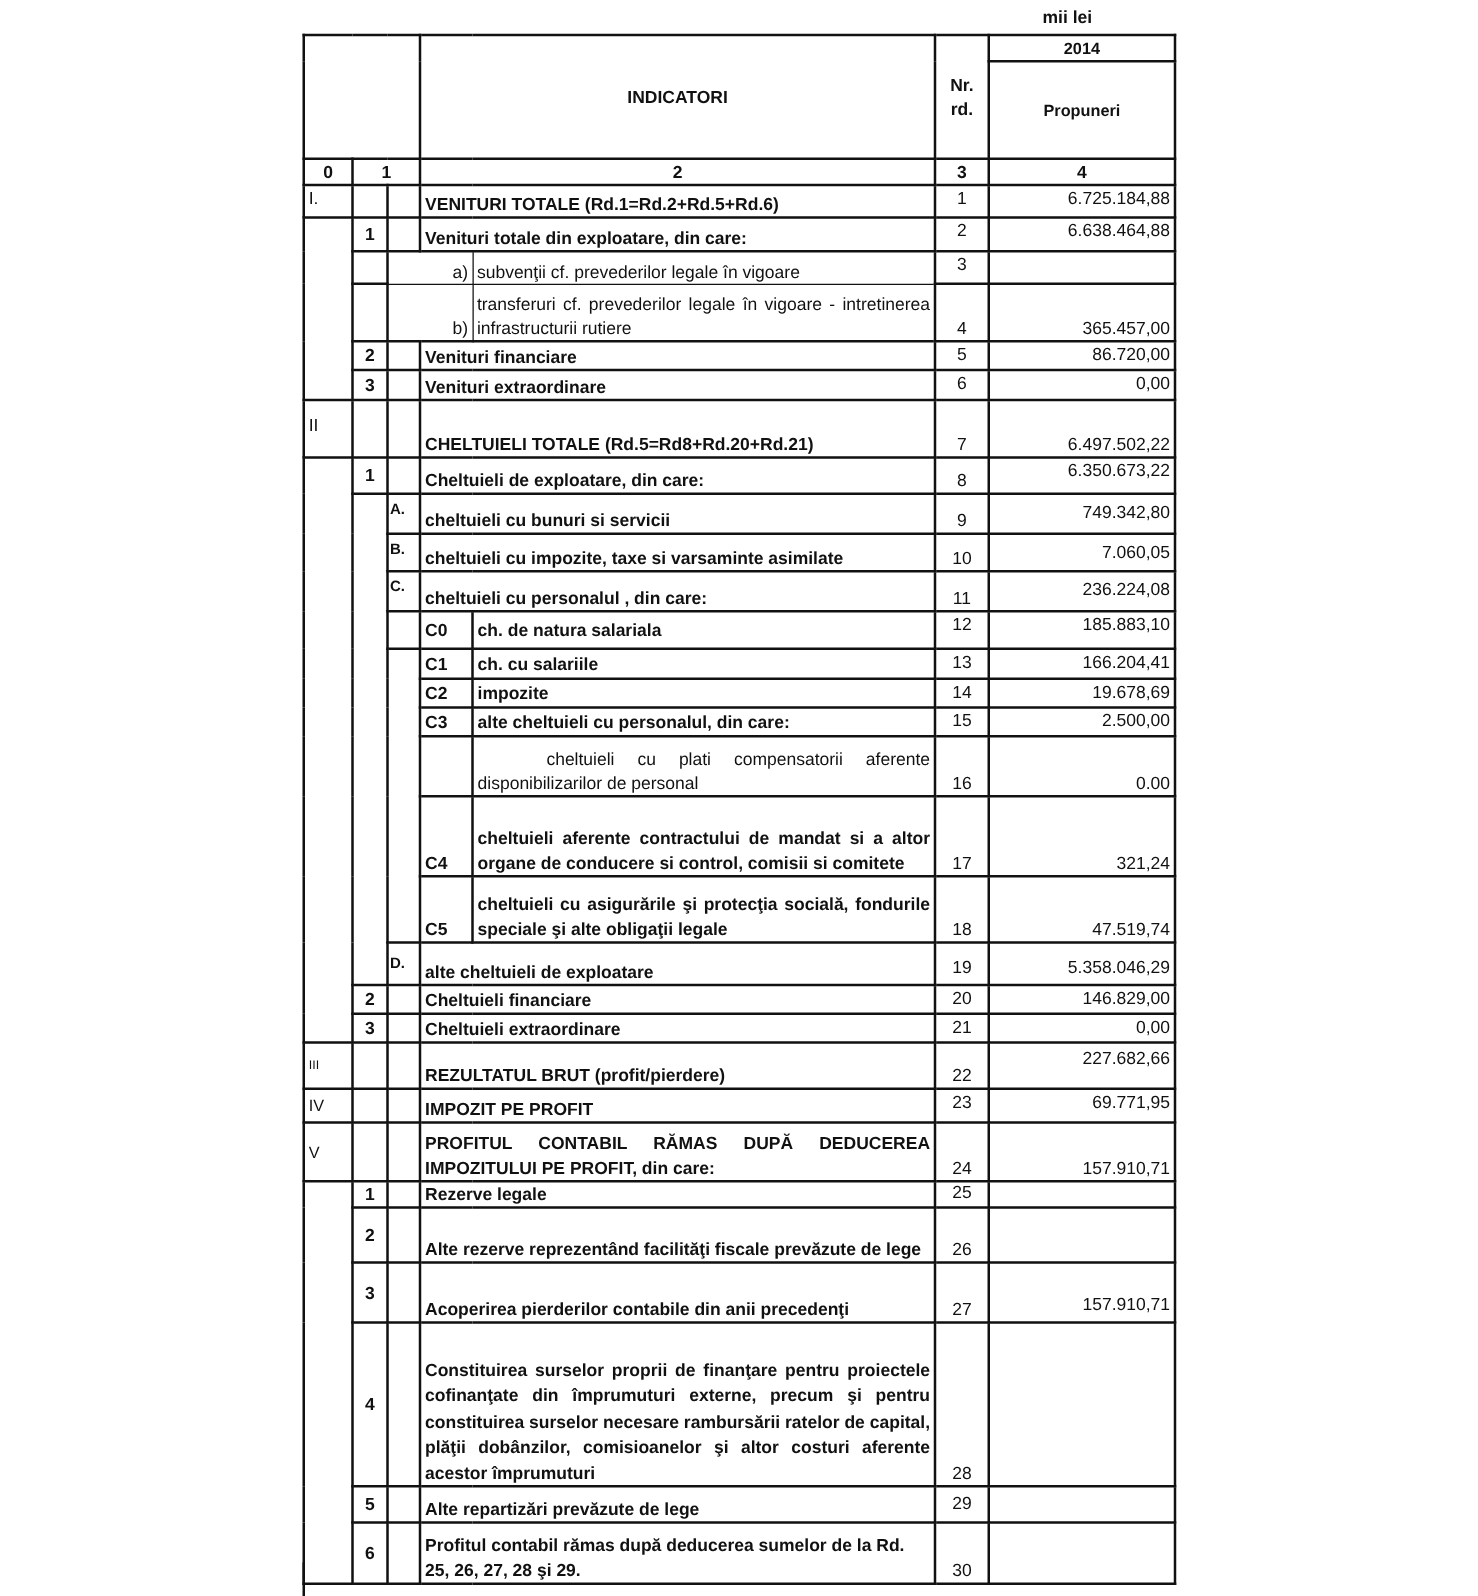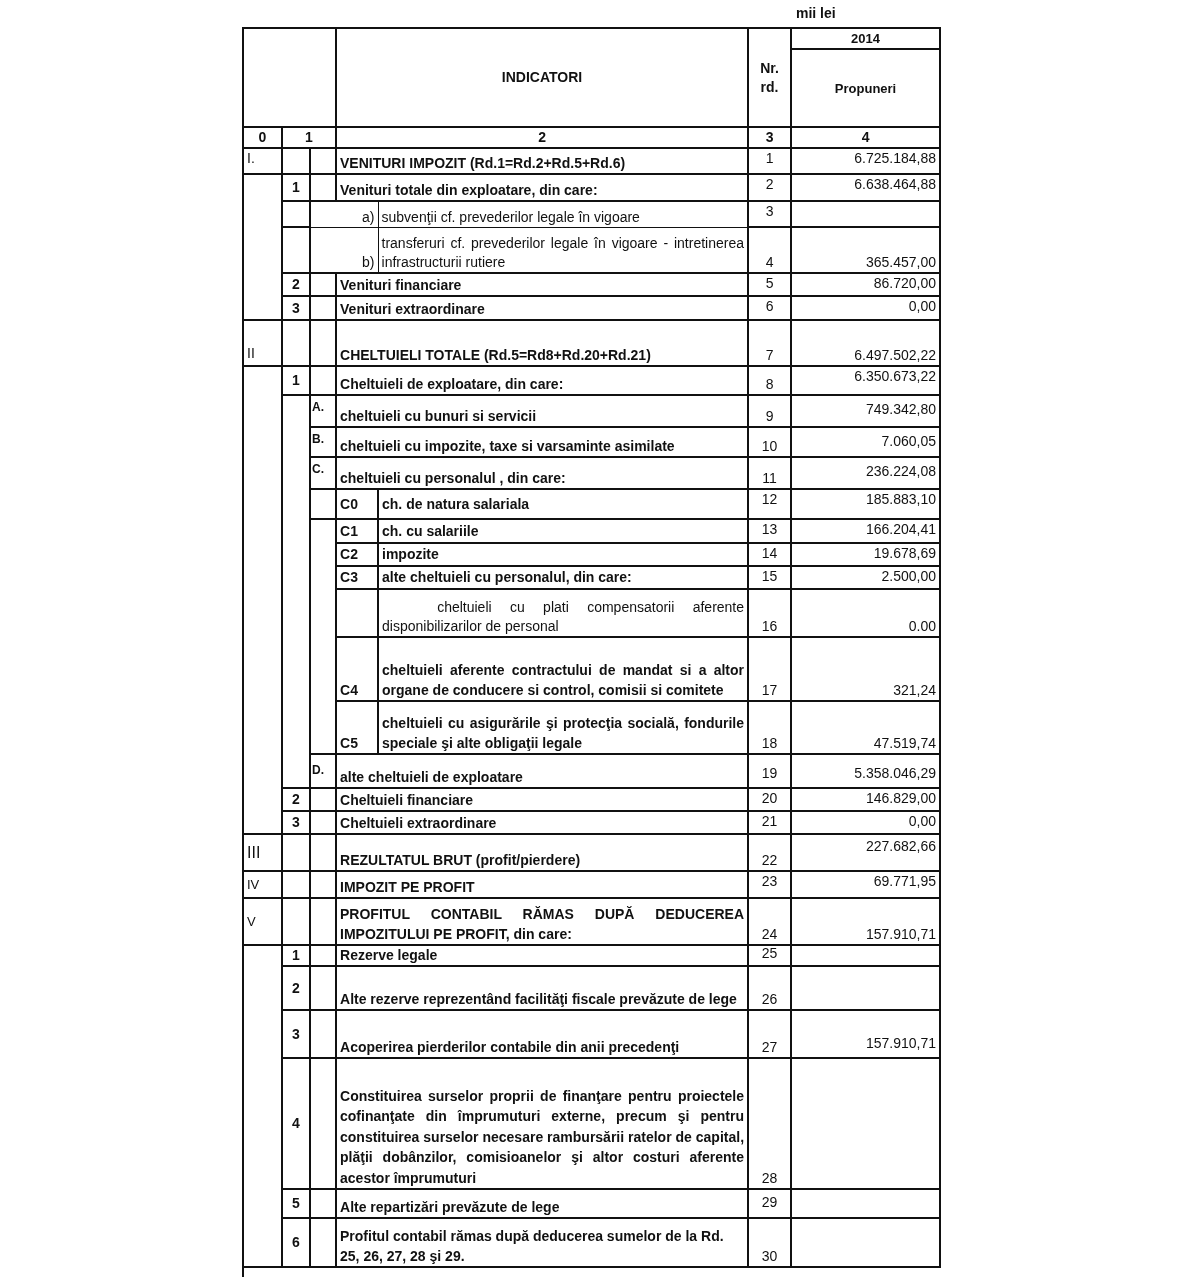--- a/index.html
+++ b/index.html
@@ -1,18 +1,18 @@
 <!DOCTYPE html>
 <html><head>
 <meta charset="utf-8">
 <style>
   html, body { margin:0; padding:0; background:#ffffff; }
   body { width:1182px; height:1277px; position:relative; overflow:hidden;
          font-family:"Liberation Sans", sans-serif; color:#111; }
-  .unit { position:absolute; left:796px; top:5px; font-size:14px; font-weight:bold; }
+  .unit { position:absolute; left:834px; top:5px; font-size:14px; font-weight:bold; }
   table.doc { position:absolute; left:242px; top:27px; border-collapse:collapse; table-layout:fixed; width:697px; }
   table.doc td { border:2px solid #111; padding:0 3px; font-size:14px; line-height:19px; vertical-align:bottom; overflow:hidden; }
   .b { font-weight:bold; }
   .n { font-weight:normal; }
   .c { text-align:center;margin-top:37px; }
   .r { text-align:right; }
   .just { text-align:justify; text-align-last:left; }
   .top { vertical-align:top !important; }
   .mid { vertical-align:middle !important; }
   .idx td { font-size:10px; line-height:14px; font-weight:bold; text-align:center; vertical-align:top; }
@@ -56,21 +56,21 @@
     <td colspan="2">1</td>
     <td colspan="2">2</td>
     <td>3</td>
     <td>4</td>
   </tr>
 
   <tr style="height:26px">
     <td class="top">I.</td>
     <td></td>
     <td></td>
-    <td colspan="2" class="b">VENITURI IMPOZIT  (Rd.1=Rd.2+Rd.5+Rd.6)</td>
+    <td colspan="2" class="b">VENITURI TOTALE  (Rd.1=Rd.2+Rd.5+Rd.6)</td>
     <td class="nr top">1</td>
     <td class="val top">6.725.184,88</td>
   </tr>
 
   <tr style="height:27px">
     <td rowspan="5" class="nb-t"></td>
     <td class="c b mid">1</td>
     <td></td>
     <td colspan="2" class="b">Venituri totale din exploatare, din care:</td>
     <td class="nr top">2</td>
@@ -103,21 +103,21 @@
 
   <tr style="height:24px">
     <td class="c b mid">3</td>
     <td></td>
     <td colspan="2" class="b">Venituri extraordinare</td>
     <td class="nr top">6</td>
     <td class="val top">0,00</td>
   </tr>
 
   <tr style="height:46px">
-    <td class="top" style="padding-top:23px">II</td>
+    <td class="top" style="padding-top:10px">II</td>
     <td></td>
     <td></td>
     <td colspan="2" class="b">CHELTUIELI TOTALE  (Rd.5=Rd8+Rd.20+Rd.21)</td>
     <td class="nr">7</td>
     <td class="val">6.497.502,22</td>
   </tr>
 
   <tr style="height:29px">
     <td rowspan="14" class="nb-t"></td>
     <td class="c b mid">1</td>
@@ -217,21 +217,21 @@
 
   <tr style="height:23px">
     <td class="c b mid">3</td>
     <td></td>
     <td colspan="2" class="b">Cheltuieli extraordinare</td>
     <td class="nr top">21</td>
     <td class="val top">0,00</td>
   </tr>
 
   <tr style="height:30px">
-    <td class="mid" style="font-size:16px">III</td>
+    <td class="mid" style="font-size:10px">III</td>
     <td></td>
     <td></td>
     <td colspan="2" class="b">REZULTATUL BRUT (profit/pierdere)</td>
     <td class="nr top" style="padding-top:16px">22</td>
     <td class="val top" style="padding-top:2px">227.682,66</td>
   </tr>
 
   <tr style="height:27px">
     <td class="mid" style="font-size:13px">IV</td>
     <td></td>

